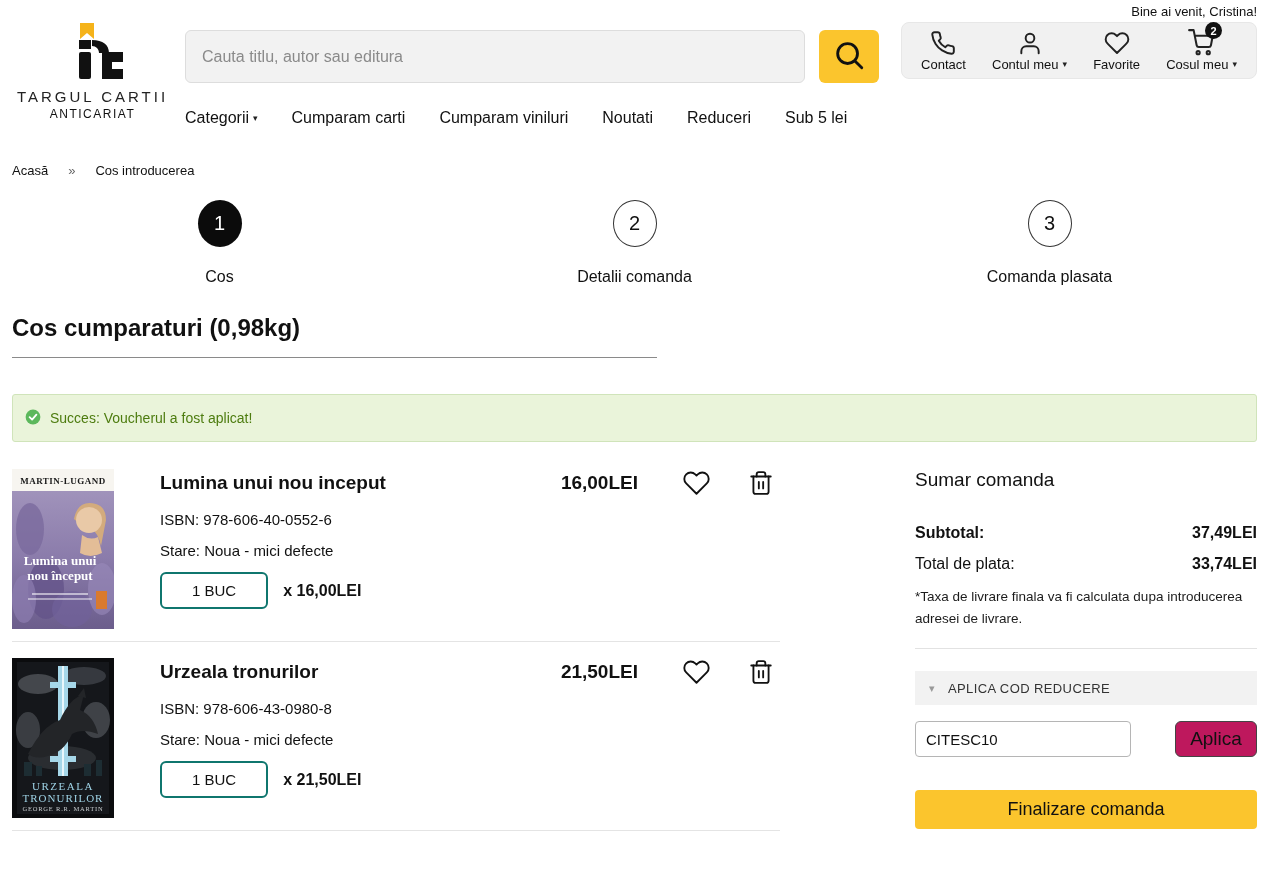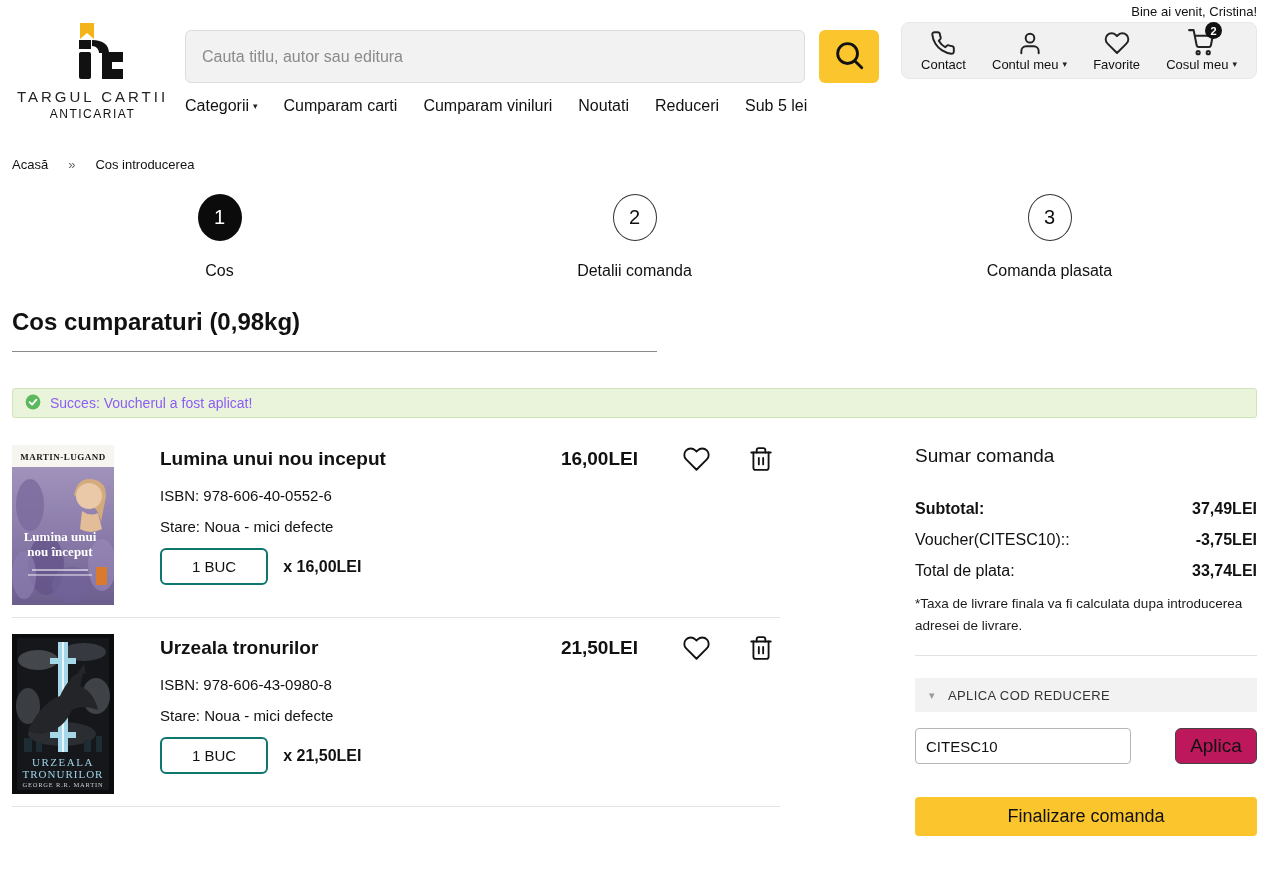--- a/index.html
+++ b/index.html
@@ -34,21 +34,21 @@
   }
   .action { display:flex; flex-direction:column; align-items:center; gap:1px; font-size:13px; cursor:pointer; }
   .icon-wrap { position:relative; display:inline-block; line-height:0; }
   .badge {
     position:absolute; top:-7px; right:-7px; background:#111; color:#fff;
     width:17px; height:17px; border-radius:50%; font-size:11px; font-weight:bold;
     display:flex; align-items:center; justify-content:center;
   }
   .action-label { display:flex; align-items:center; gap:4px; white-space:nowrap; }
   .caret { font-size:9px; color:#222; line-height:1; }
-  .nav { margin-left:185px; margin-top:14px; display:flex; gap:26px; font-size:16px; align-items:center; }
+  .nav { margin-left:185px; margin-top:26px; display:flex; gap:34px; font-size:16px; align-items:center; }
   .nav-item { cursor:pointer; display:flex; align-items:center; gap:4px; white-space:nowrap; }
 
   
   .breadcrumb { margin:36px 0 0 12px; font-size:13px; display:flex; gap:20px; align-items:center; }
   .crumb { cursor:pointer; }
   .crumb-sep { color:#666; }
 
   
   .steps { display:flex; padding-left:12px; margin-top:22px; }
   .step { width:415px; display:flex; flex-direction:column; align-items:center; }
@@ -60,22 +60,22 @@
   .step-circle.inactive { background:#fff; color:#111; border:1px solid #333; }
   .step-label { margin-top:21px; font-size:16px; }
 
   
   .page-title { margin:28px 0 0 12px; font-size:24px; font-weight:bold; }
   .title-rule { width:645px; border-bottom:1px solid #8a8a8a; margin:15px 0 0 12px; }
 
   
   .alert {
     margin:36px 12px 0 12px; background:#eaf4da; border:1px solid #d0e4ba; border-radius:3px;
-    height:30px; display:flex; align-items:center; padding:0 12px; font-size:14px;
-    color:#8b5cf6; gap:9px;
+    height:48px; display:flex; align-items:center; padding:0 12px; font-size:14px;
+    color:#4d7c0f; gap:9px;
   }
 
   
   .main { display:flex; margin:0 12px; }
   .cart-col { width:768px; flex:none; }
   .item { display:flex; padding:16px 0 12px; border-bottom:1px solid #e4e4e4; }
   .item.first { padding-top:27px; }
   .cover { width:122px; height:160px; flex:none; cursor:pointer; }
   .cover svg { width:102px; height:160px; display:block; }
   .item-info { flex:1; margin-left:26px; }
@@ -371,24 +371,20 @@
 
     <div class="summary-col">
       <div class="summary-title">Sumar comanda</div>
 
       <div class="sum-rows">
         <div class="sum-row">
           <span class="lbl-bold">Subtotal:</span>
           <span class="sum-val">37,49LEI</span>
         </div>
         <div class="sum-row">
-          <span>Voucher(CITESC10)::</span>
-          <span class="sum-val">-3,75LEI</span>
-        </div>
-        <div class="sum-row">
           <span>Total de plata:</span>
           <span class="sum-val">33,74LEI</span>
         </div>
       </div>
 
       <div class="note">*Taxa de livrare finala va fi calculata dupa introducerea adresei de livrare.</div>
       <div class="sum-divider"></div>
 
       <div class="voucher-header">
         <span class="voucher-caret">▾</span>

